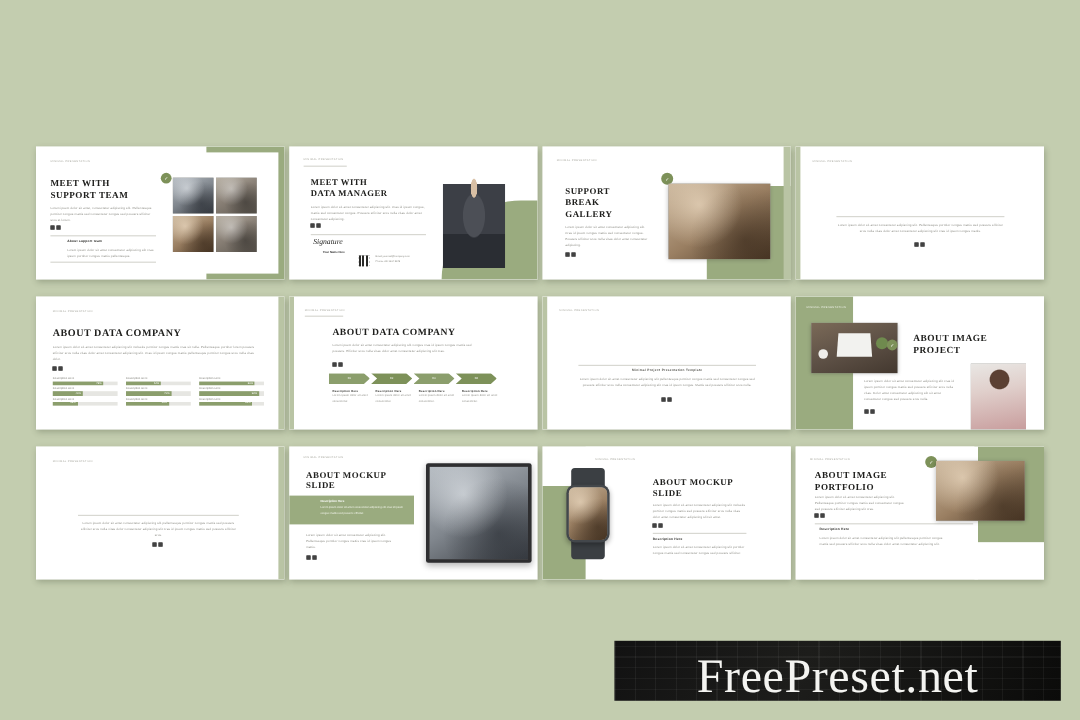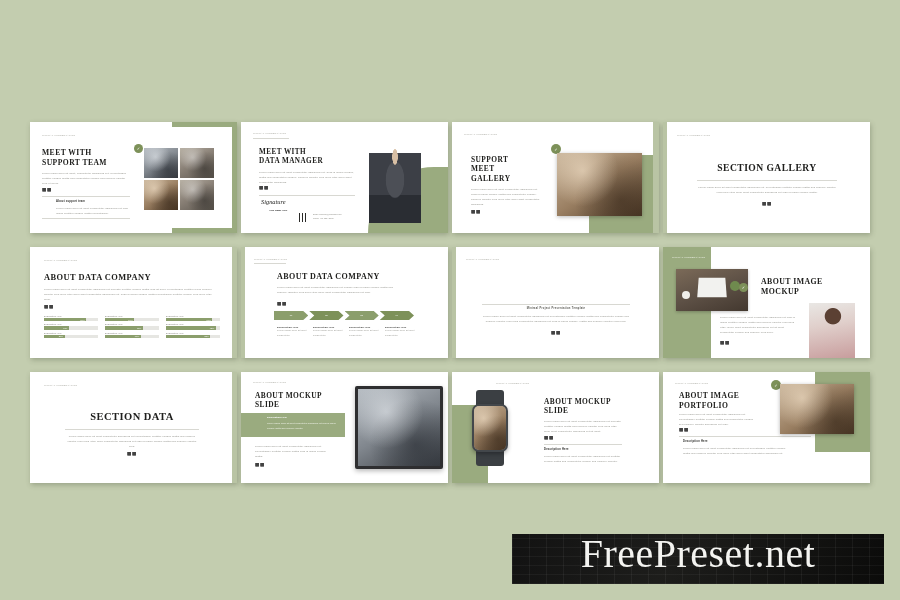--- a/index.html
+++ b/index.html
@@ -120,21 +120,21 @@
   .watch-strap{ position:absolute; background:#3b3f43; }
 
   
   #watermark{
     position:absolute; left:512px; top:534px;
     width:372px; height:50px;
     background:
       repeating-linear-gradient(0deg, rgba(255,255,255,.045) 0 1px, transparent 1px 9px),
       repeating-linear-gradient(90deg, rgba(255,255,255,.05) 0 1px, transparent 1px 17px),
       linear-gradient(115deg,#121212 0%, #1d1d1b 42%, #0b0b0a 100%);
-    display:flex; align-items:flex-start; justify-content:center;
+    display:flex; align-items:flex-end; justify-content:center;
   }
   #watermark span{
     font-family:"Liberation Serif", serif;
     font-size:40px; color:#f4f4f1; letter-spacing:.5px;
     line-height:1;
   }
 </style>
 </head>
 <body>
 
@@ -200,35 +200,34 @@
         linear-gradient(180deg,transparent 0 18%, #3c3f46 18% 62%, #2a2d33 62% 92%, transparent 92%);"></i>
     </div>
   </div>
 
   <div class="slide">
     <div class="band" style="right:0;bottom:0;width:70px;height:78px;"></div>
     <div class="band" style="right:0;top:0;width:6px;height:111px;background:#b9c4a4;"></div>
     <div class="tag" style="left:12px;top:11px;">Minimal Presentation</div>
     <div class="h1" style="position:absolute;left:19px;top:33px;font-size:7.4px;width:70px;">
       <div>SUPPORT</div>
-      <div>MEET</div>
+      <div>BREAK</div>
       <div>GALLERY</div>
     </div>
     <div class="body" style="position:absolute;left:19px;top:65px;width:70px;">Lorem ipsum dolor sit amet consectetur adipiscing elit. Cras id ipsum congue mattis sed consectetur congue. Posuere efficitur eros nulla vitae dolor amet consectetur adipiscing.</div>
     <div class="dots" style="position:absolute;left:19px;top:88px;">⬛⬛</div>
     <div class="badge" style="left:99px;top:22px;width:10px;height:10px;">✓</div>
     <div class="photo warm" style="left:105px;top:31px;width:85px;height:63px;box-shadow:0 1px 4px rgba(0,0,0,.28);">
         <i></i>
       </div>
   </div>
 
   <div class="slide">
     <div class="band" style="left:0;top:0;width:4px;height:111px;background:#b9c4a4;"></div>
     <div class="tag" style="left:14px;top:12px;">Minimal Presentation</div>
-    <div class="h1 centered" style="position:absolute;left:14px;top:40px;width:180px;font-size:9.6px;">SECTION GALLERY</div>
     <div class="rule" style="position:absolute;left:34px;top:58px;width:140px;"></div>
     <div class="body centered" style="position:absolute;left:34px;top:63px;width:140px;">Lorem ipsum dolor sit amet consectetur adipiscing elit. Pellentesque porttitor congue mattis sed posuere efficitur eros nulla vitae dolor amet consectetur adipiscing elit cras id ipsum congue mattis.</div>
     <div class="dots centered" style="position:absolute;left:34px;top:80px;width:140px;">⬛⬛</div>
   </div>
 
   <div class="slide">
     <div class="band" style="right:0;top:0;width:5px;height:111px;background:#b9c4a4;"></div>
     <div class="tag" style="left:14px;top:12px;">Minimal Presentation</div>
     <div class="h1" style="position:absolute;left:14px;top:26px;font-size:8.4px;">ABOUT DATA COMPANY</div>
     <div class="body" style="position:absolute;left:14px;top:40px;width:170px;">Lorem ipsum dolor sit amet consectetur adipiscing elit molestie porttitor congue mattis cras sit nulla. Pellentesque porttitor lorem posuere efficitur eros nulla vitae dolor amet consectetur adipiscing elit. Cras id ipsum congue mattis pellentesque porttitor congue eros nulla vitae dolor.</div>
@@ -366,35 +365,34 @@
     <div class="photo cool" style="left:13px;top:22px;width:72px;height:42px;box-shadow:0 1px 3px rgba(0,0,0,.26);">
       <i style="background:
         linear-gradient(160deg,#7b6a58 0%, #5e5146 50%, #43382f 100%);"></i>
       <span style="position:absolute;left:22px;top:8px;width:28px;height:20px;background:#f2f2ef;transform:perspective(40px) rotateX(12deg);display:block;"></span>
       <span style="position:absolute;left:6px;top:22px;width:8px;height:8px;border-radius:50%;background:#efeeea;display:block;"></span>
       <span style="position:absolute;left:54px;top:12px;width:10px;height:10px;border-radius:50%;background:#6f8a4e;display:block;"></span>
     </div>
     <div class="badge" style="left:76px;top:36px;width:9px;height:9px;">✓</div>
     <div class="h1" style="position:absolute;left:98px;top:30px;font-size:7.8px;width:86px;">
       <div>ABOUT IMAGE</div>
-      <div>MOCKUP</div>
+      <div>PROJECT</div>
     </div>
     <div class="body" style="position:absolute;left:57px;top:68px;width:76px;">Lorem ipsum dolor sit amet consectetur adipiscing elit cras id ipsum porttitor congue mattis sed posuere efficitur eros nulla vitae. Dolor amet consectetur adipiscing elit sit amet consectetur congue sed posuere eros nulla.</div>
     <div class="dots" style="position:absolute;left:57px;top:94px;">⬛⬛</div>
     <div class="photo warm" style="left:146px;top:56px;width:46px;height:55px;">
       <i style="background:
         radial-gradient(circle at 52% 24%, #5b4033 0 16%, transparent 18%),
         linear-gradient(170deg,#e9e7e4 0%, #e0cfcb 40%, #c89d9d 100%);"></i>
     </div>
   </div>
 
   <div class="slide">
     <div class="band" style="right:0;top:0;width:5px;height:111px;background:#b9c4a4;"></div>
     <div class="tag" style="left:14px;top:12px;">Minimal Presentation</div>
-    <div class="h1 centered" style="position:absolute;left:14px;top:38px;width:176px;font-size:10.5px;">SECTION DATA</div>
     <div class="rule" style="position:absolute;left:35px;top:57px;width:134px;"></div>
     <div class="body centered" style="position:absolute;left:35px;top:62px;width:134px;">Lorem ipsum dolor sit amet consectetur adipiscing elit pellentesque porttitor congue mattis sed posuere efficitur eros nulla vitae dolor consectetur adipiscing elit cras id ipsum congue mattis sed posuere efficitur eros.</div>
     <div class="dots centered" style="position:absolute;left:35px;top:80px;width:134px;">⬛⬛</div>
   </div>
 
   <div class="slide">
     <div class="tag" style="left:12px;top:9px;">Minimal Presentation</div>
     <div class="h1" style="position:absolute;left:14px;top:19px;font-size:7.4px;width:96px;">
       <div>ABOUT MOCKUP</div>
       <div>SLIDE</div>

